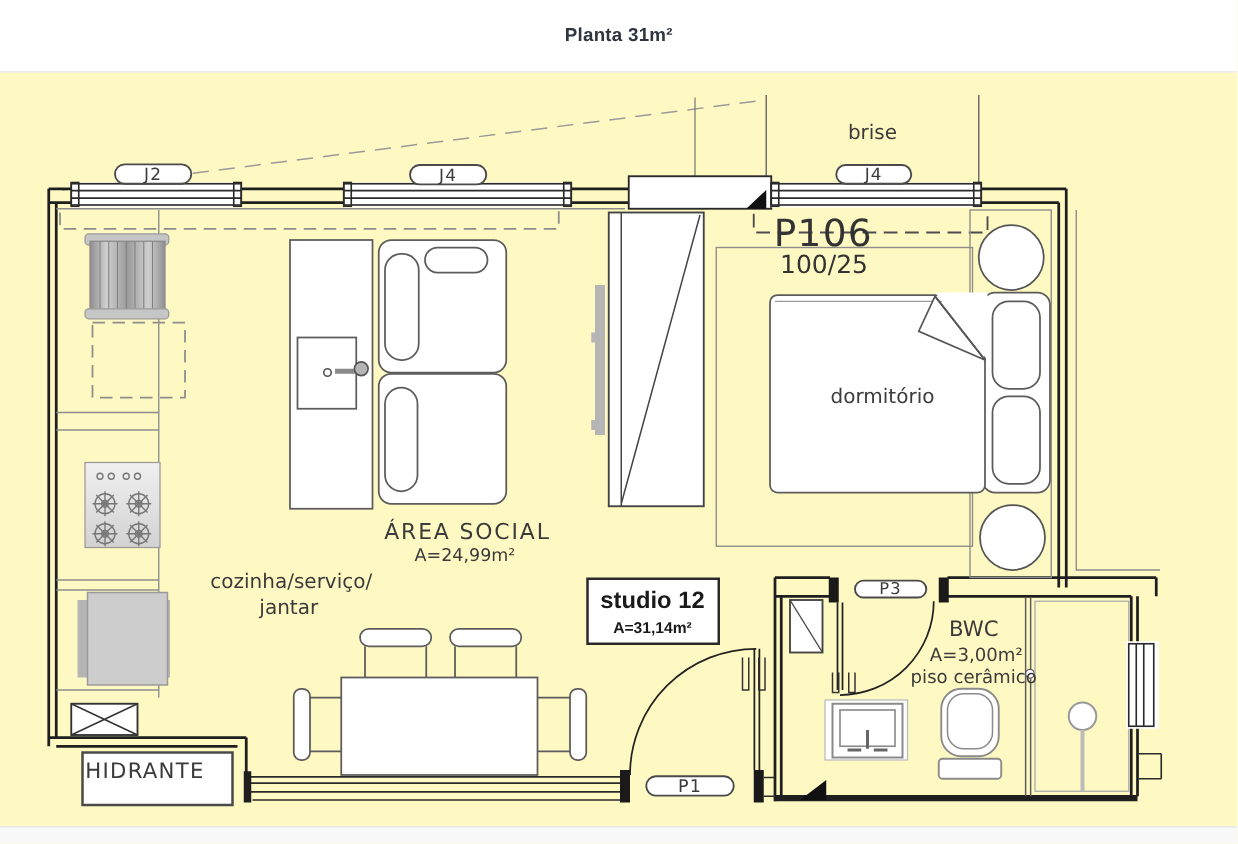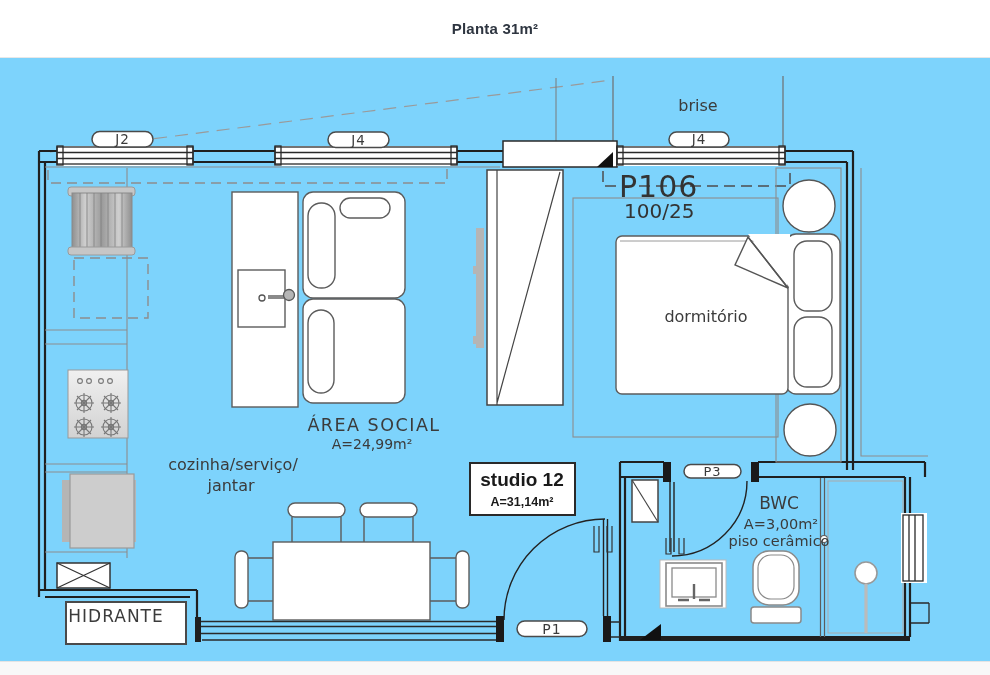--- a/index.html
+++ b/index.html
@@ -1,16 +1,16 @@
 <!DOCTYPE html>
 <html><head>
 <meta charset="utf-8">
 <style>
   html,body{margin:0;padding:0;background:#fff;}
-  #stage{position:relative;width:990px;height:675px;background:#7dd3fc;overflow:hidden;
+  #stage{position:relative;width:990px;height:675px;background:#fef9c3;overflow:hidden;
          font-family:"Liberation Sans",sans-serif;}
   #header{position:absolute;top:0;left:0;width:990px;height:57px;background:#fff;
           border-bottom:1px solid #e8e8e8;display:flex;align-items:center;justify-content:center;}
   #header .title{font-size:15px;font-weight:600;color:#2e3540;letter-spacing:.2px;}
   #footerstrip{position:absolute;left:0;bottom:0;width:990px;height:13px;background:#f8f8f8;
                border-top:1px solid #e4e4e4;}
   #plan-svg{position:absolute;top:0;left:0;}
   text.cad{font-family:"DejaVu Sans","Liberation Sans",sans-serif;fill:#3b3b3b;}
   text.pill{font-size:13.5px;letter-spacing:1px;}
   text.big{font-size:30px;letter-spacing:1px;fill:#333;}

